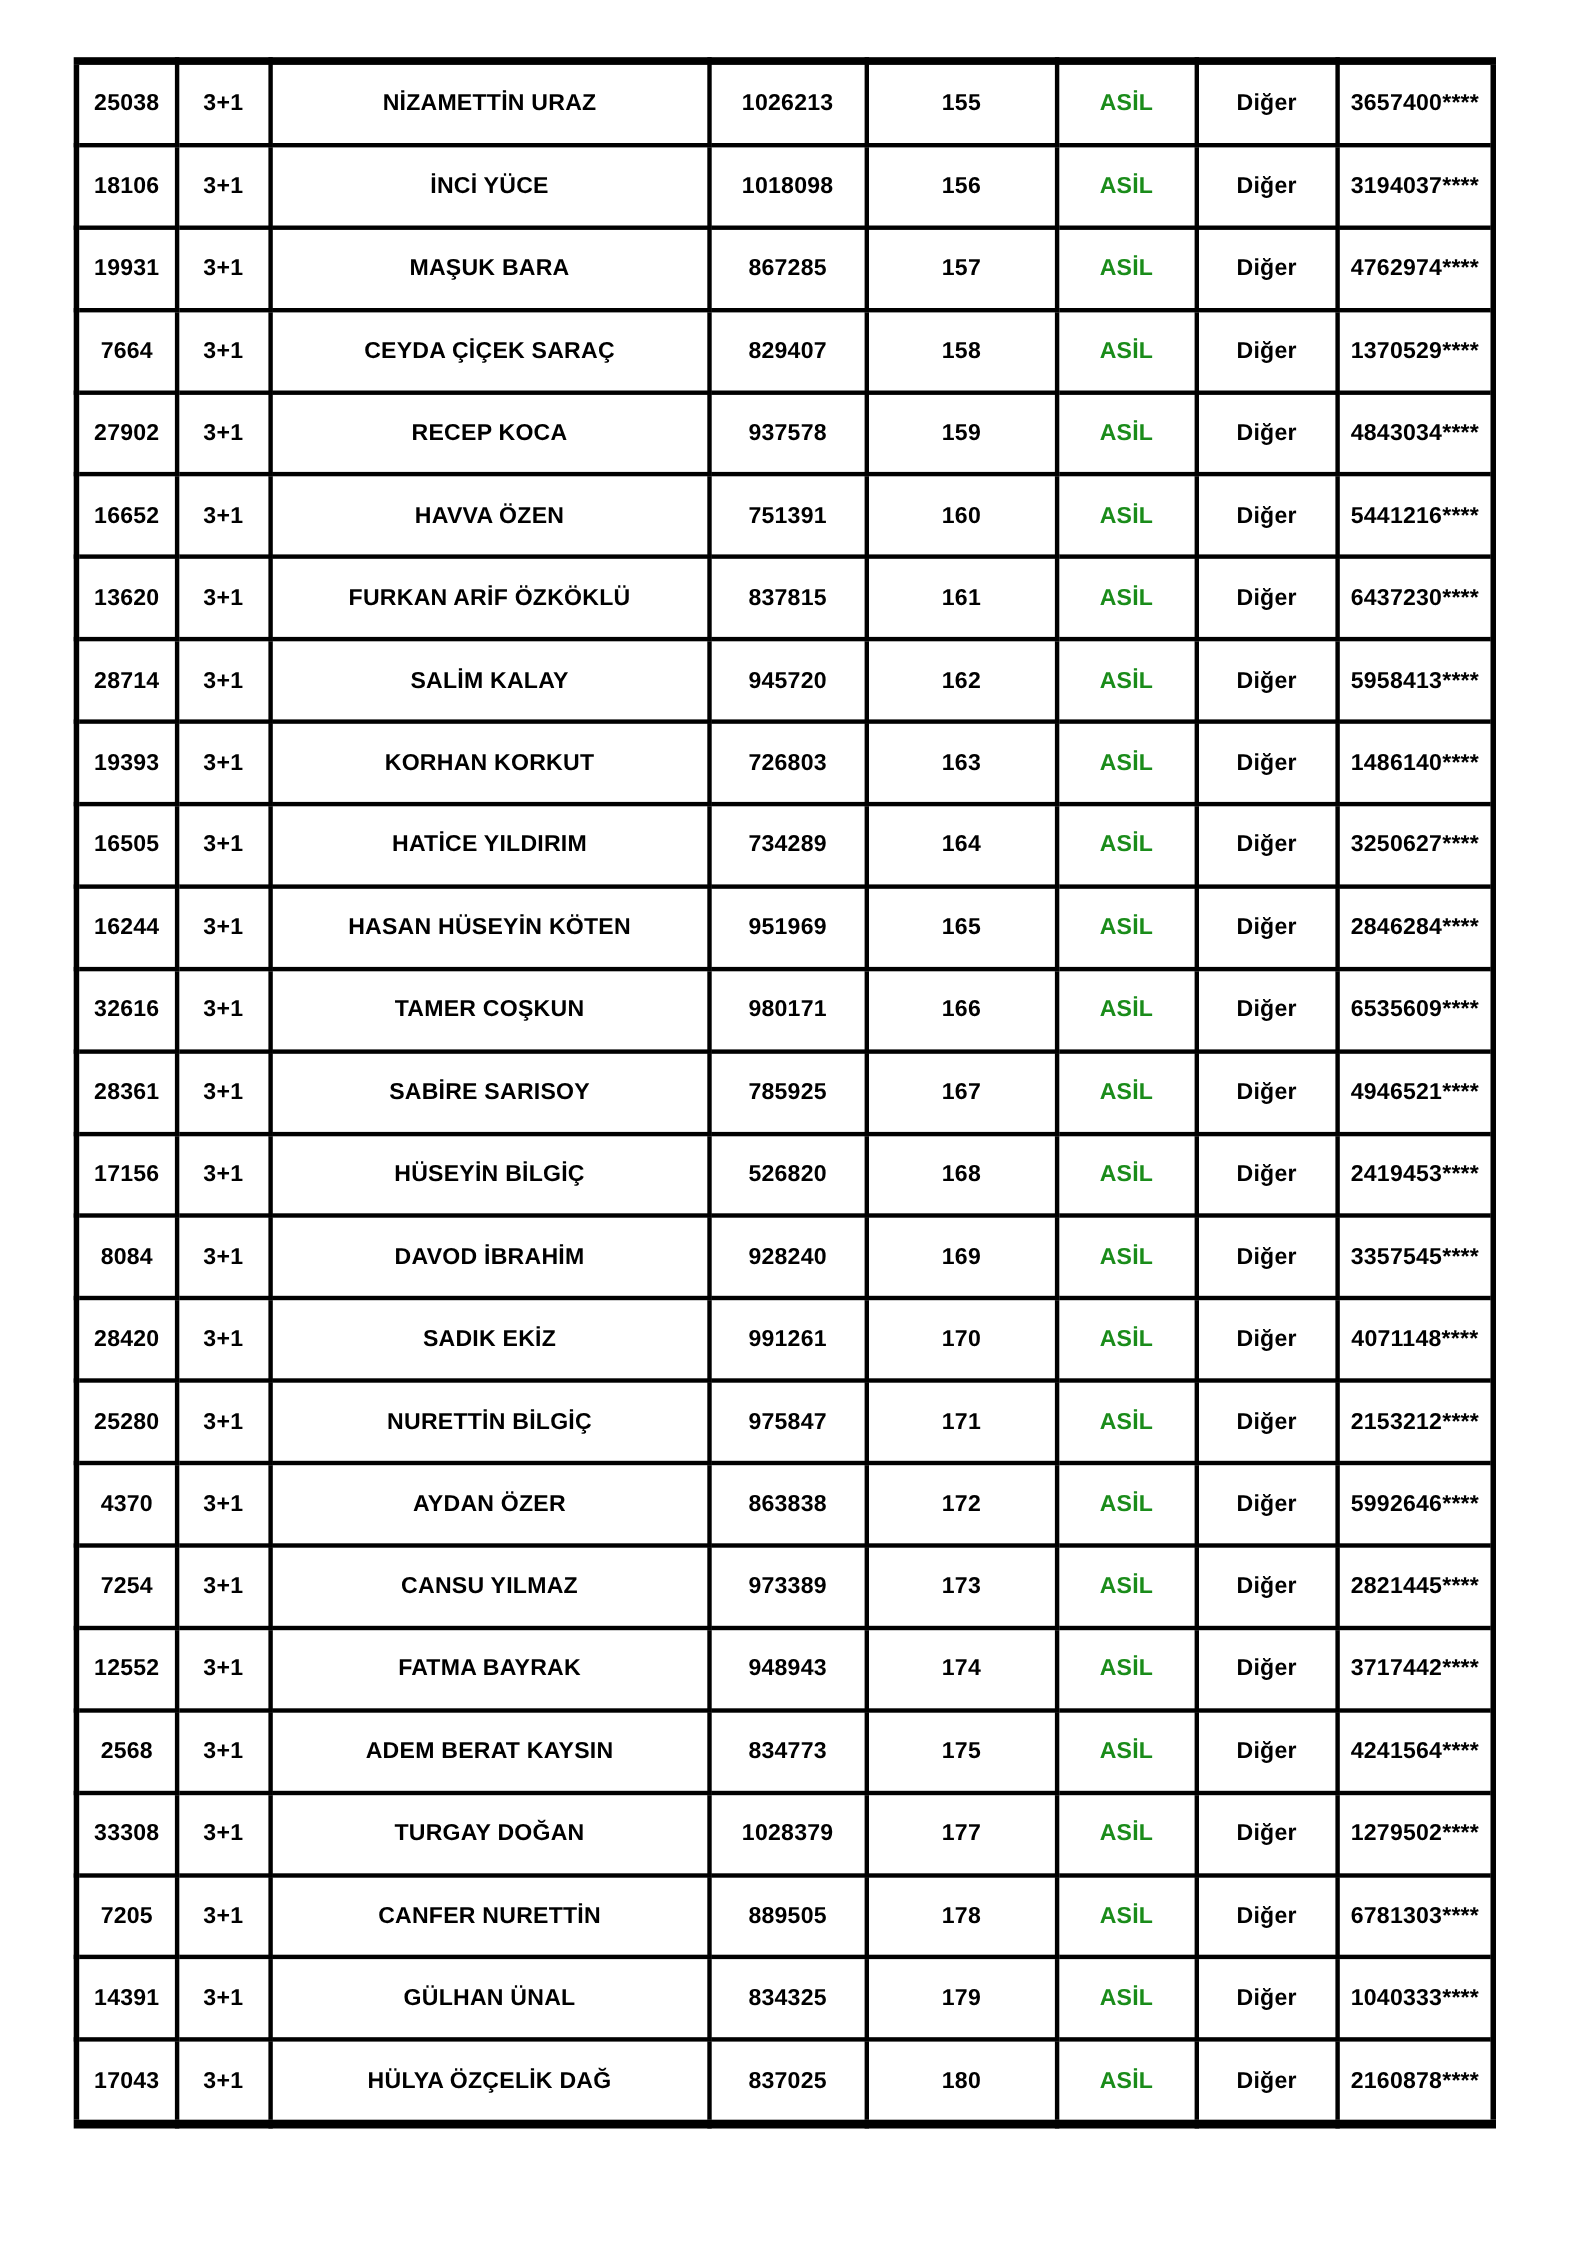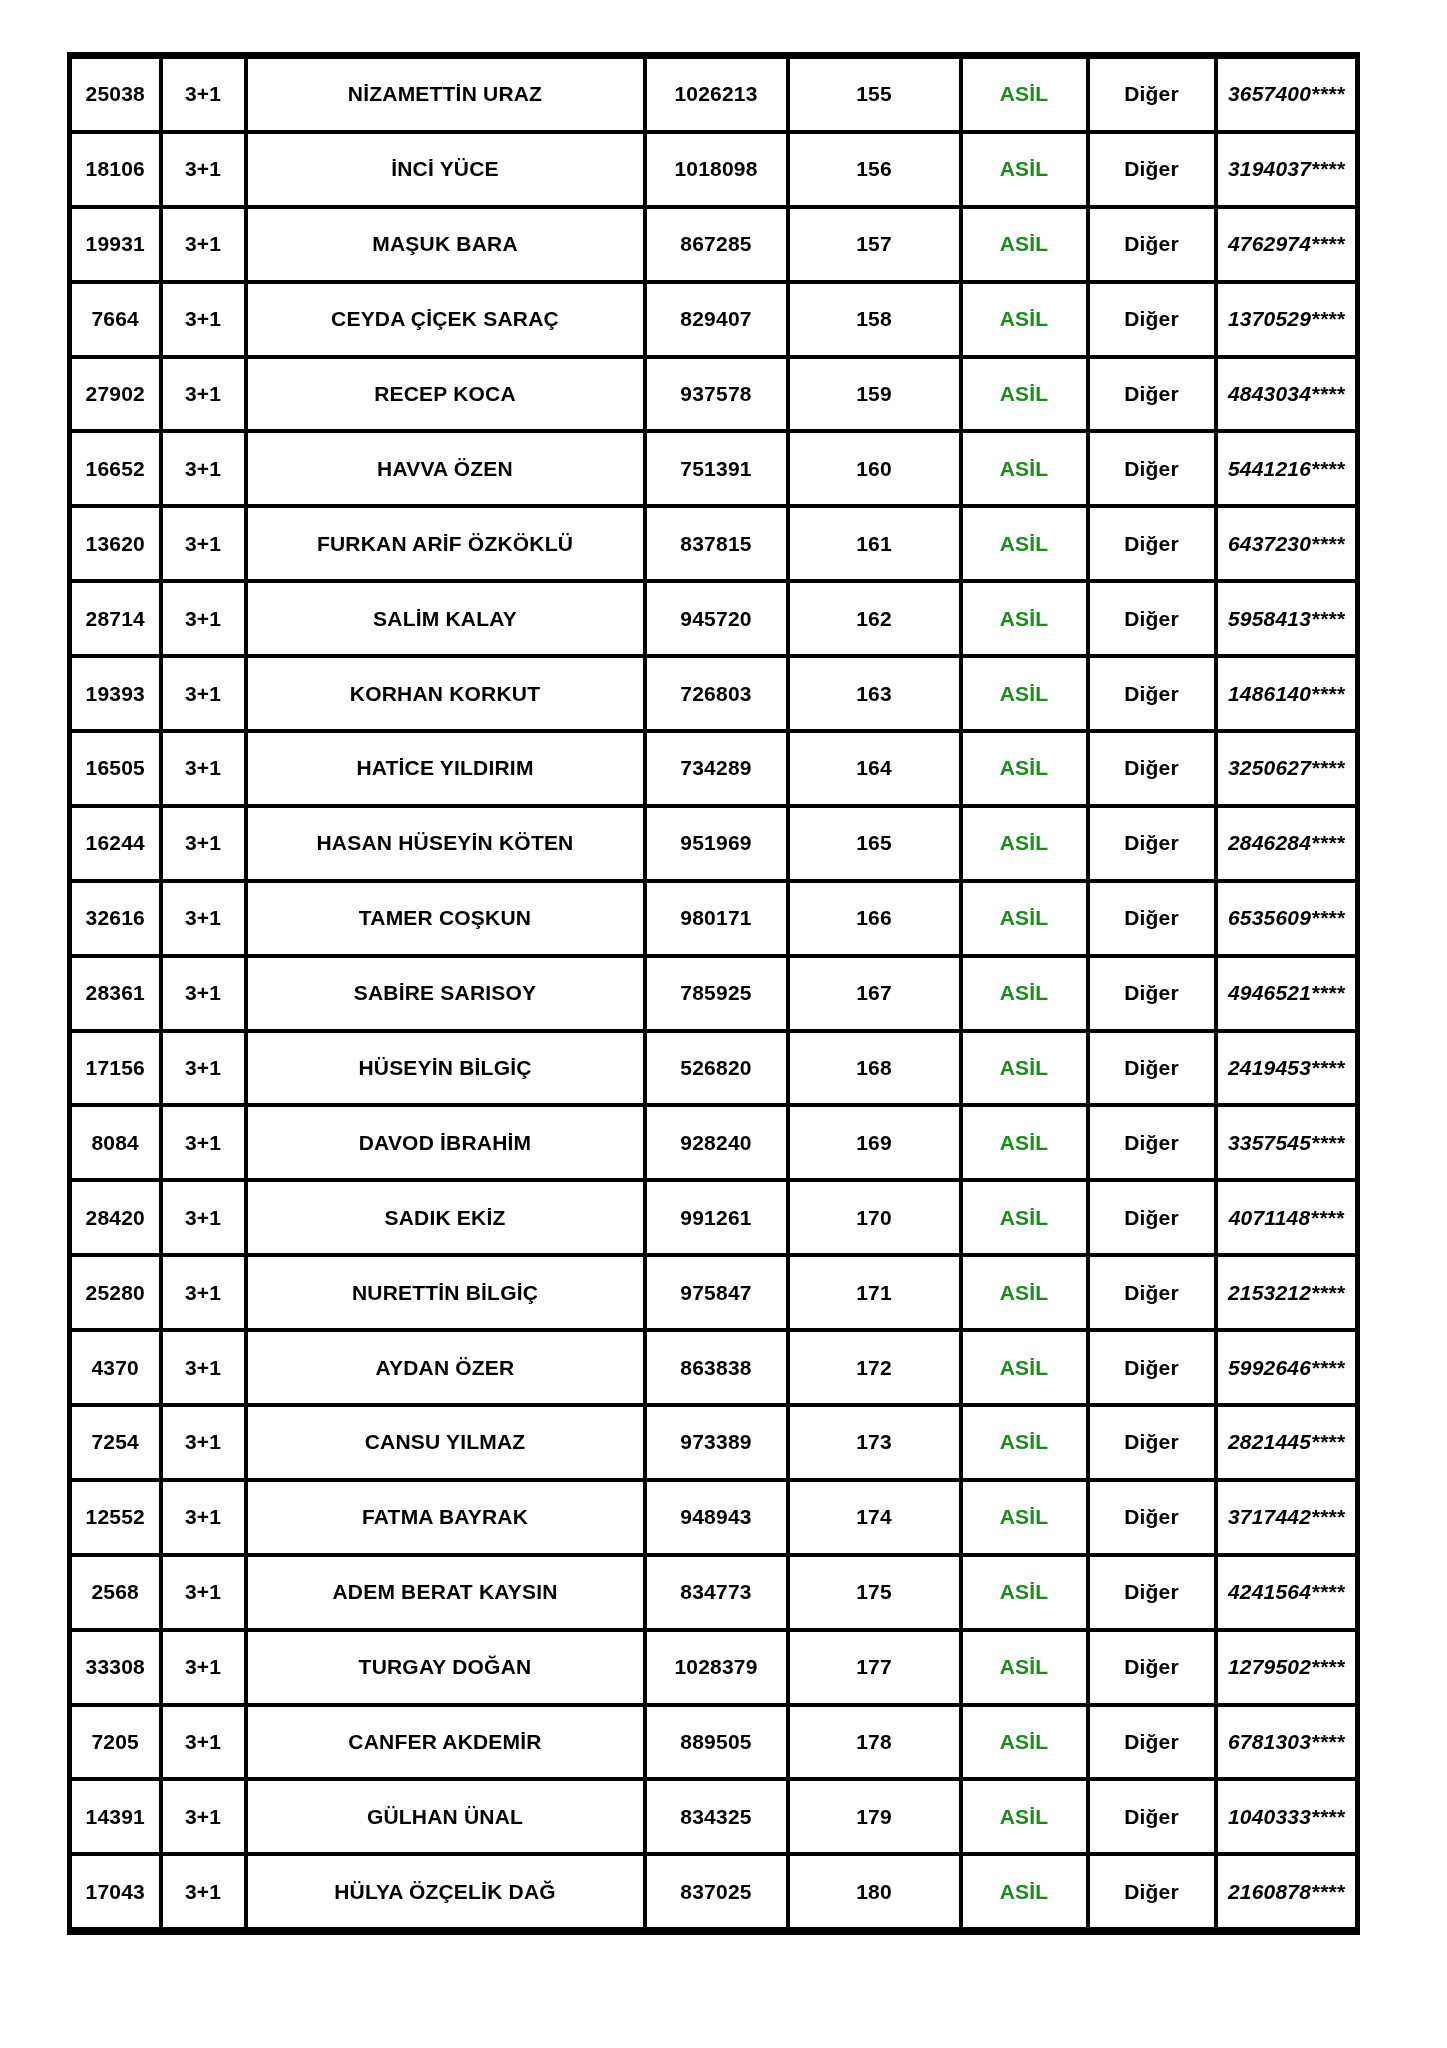--- a/index.html
+++ b/index.html
@@ -36,21 +36,21 @@
     text-align: center;
     vertical-align: middle;
     font-weight: bold;
     font-size: 21px;
     color: #000000;
     letter-spacing: 0.2px;
     overflow: hidden;
     white-space: nowrap;
   }
   td.c-status { font-size: 21px; margin-left: 17px; }
-  td.c-masked { font-size: 20px; letter-spacing: 0px; font-style: italic; }
+  td.c-masked { font-size: 20px; letter-spacing: 0px; }
   td.c-seq, td.c-number, td.c-id { font-size: 21px; }
 </style>
 </head>
 <body>
 
 <div class="page">
   <table class="results">
     <colgroup>
       <col style="width:91px">
       <col style="width:85px">
@@ -278,21 +278,21 @@
     <td class="c-name">TURGAY DOĞAN</td>
     <td class="c-number">1028379</td>
     <td class="c-seq">177</td>
     <td class="c-status" style="color: rgb(26, 140, 26);">ASİL</td>
     <td class="c-group">Diğer</td>
     <td class="c-masked">1279502****</td>
   </tr>
         <tr>
     <td class="c-id">7205</td>
     <td class="c-type">3+1</td>
-    <td class="c-name">CANFER AKDEMİR</td>
+    <td class="c-name">CANFER NURETTİN</td>
     <td class="c-number">889505</td>
     <td class="c-seq">178</td>
     <td class="c-status" style="color: rgb(26, 140, 26);">ASİL</td>
     <td class="c-group">Diğer</td>
     <td class="c-masked">6781303****</td>
   </tr>
         <tr>
     <td class="c-id">14391</td>
     <td class="c-type">3+1</td>
     <td class="c-name">GÜLHAN ÜNAL</td>

